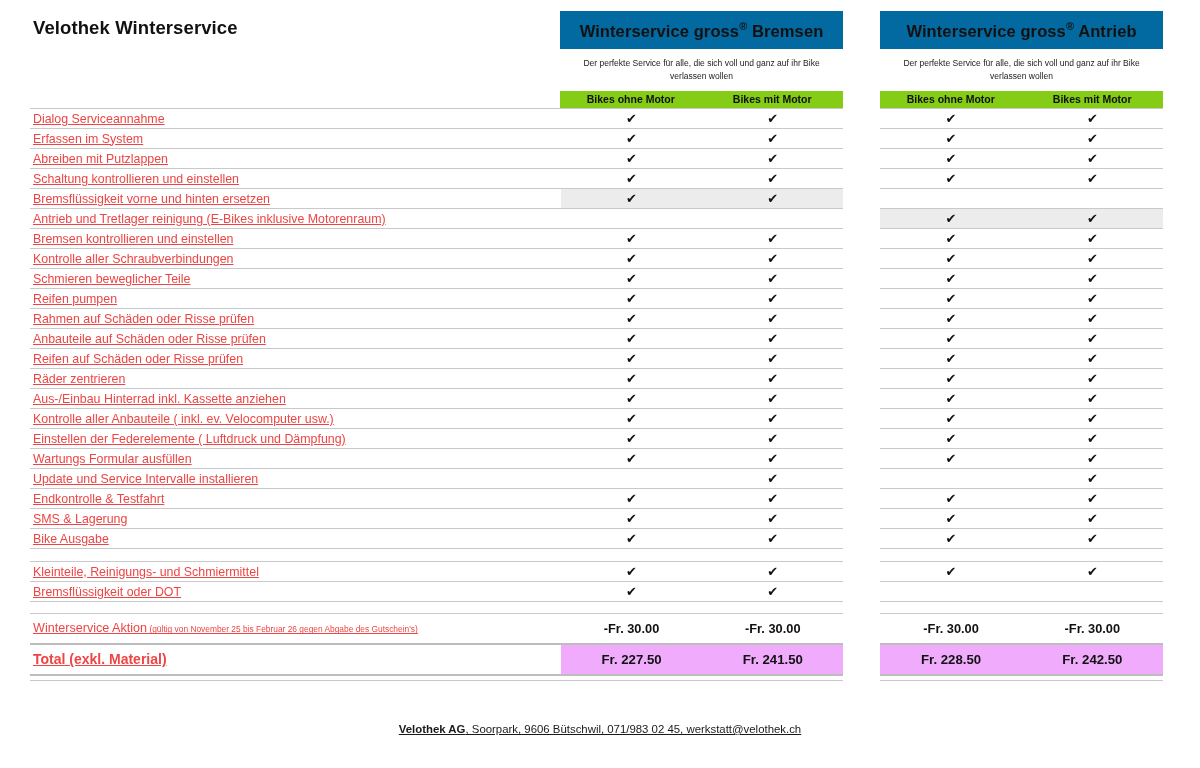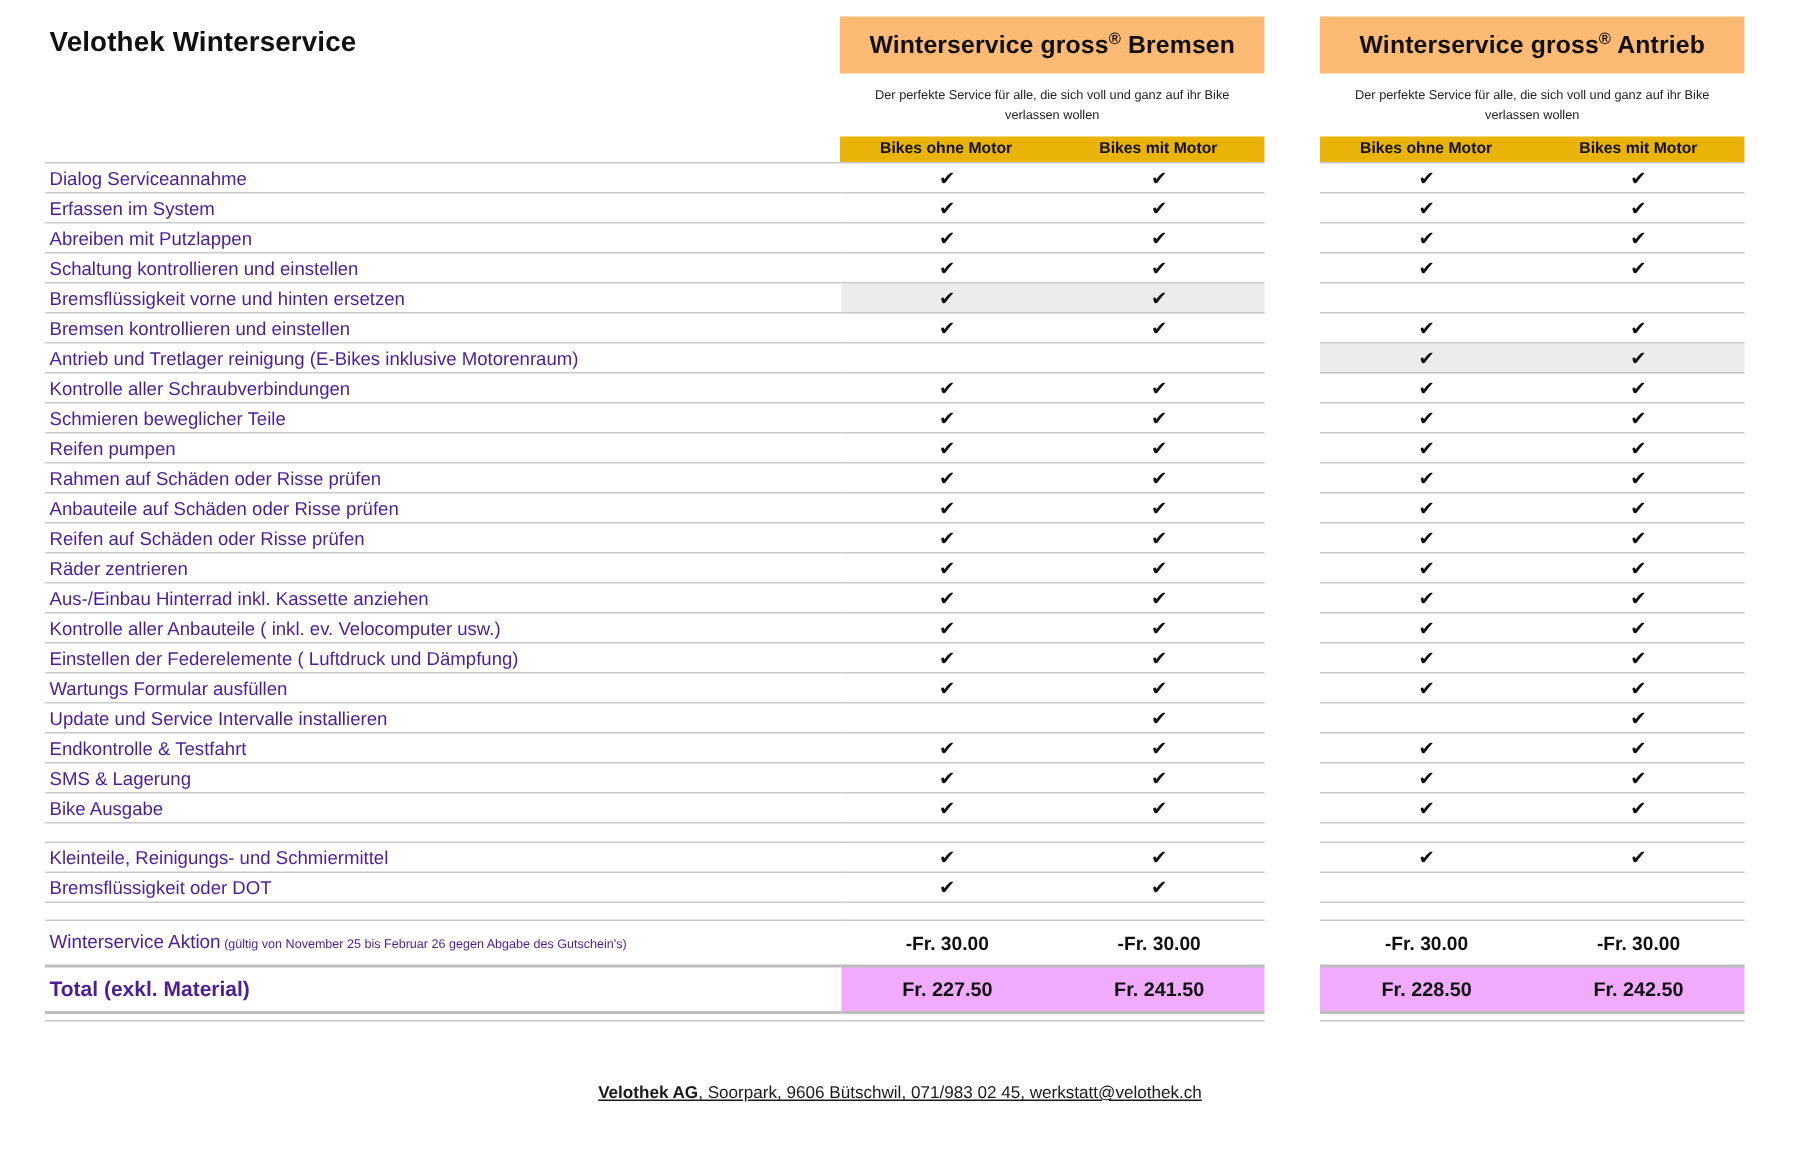--- a/index.html
+++ b/index.html
@@ -22,21 +22,21 @@
     font-weight: bold;
     letter-spacing: .1px;
     color: #111;
   }
 
   
   .pkg-head {
     position: absolute;
     top: 11px;
     height: 38px;
-    background: #fdba74;
+    background: #0369a1;
     display: flex;
     align-items: center;
     justify-content: center;
   }
   .pkg-head .pkg-title {
     font-size: 16.5px;
     font-weight: bold;
     color: #111;
     letter-spacing: .1px;
   }
@@ -49,21 +49,21 @@
     line-height: 13px;
     text-align: center;
     color: #222;
     padding: 0 18px;
   }
 
   .pkg-colhead {
     position: absolute;
     top: 91px;
     height: 17px;
-    background: #eab308;
+    background: #84cc16;
     display: flex;
   }
   .pkg-colhead .ch {
     flex: 1 1 50%;
     text-align: center;
     font-size: 10.5px;
     font-weight: bold;
     color: #111;
     line-height: 17px;
   }
@@ -87,21 +87,22 @@
     height: 20px;
     border-top: 1px solid #c9c9c9;
     border-bottom: 1px solid #c9c9c9;
     font-size: 12.4px;
     vertical-align: middle;
   }
   .tbl td.lbl {
     width: 530px;
     padding-left: 3px;
     white-space: nowrap;
-    color: #4c1d95;
+    color: #ef4444;
+    text-decoration: underline;
   }
   .tbl td.gap { width: 37px; border-color: transparent; }
   .tbl td.chk {
     width: 141px;
     text-align: center;
     font-size: 12px;
     color: #111;
   }
   .tbl td.chk .tick { font-size: 13px; line-height: 1; }
 
@@ -211,34 +212,34 @@
         </tr>
         <tr>
           <td class="lbl"><span>Bremsflüssigkeit vorne und hinten ersetzen</span></td>
           <td class="chk shaded"><span class="tick">✔</span></td>
           <td class="chk shaded"><span class="tick">✔</span></td>
           <td class="gap"></td>
           <td class="chk"></td>
           <td class="chk"></td>
         </tr>
         <tr>
-          <td class="lbl"><span>Bremsen kontrollieren und einstellen</span></td>
-          <td class="chk"><span class="tick">✔</span></td>
-          <td class="chk"><span class="tick">✔</span></td>
-          <td class="gap"></td>
-          <td class="chk"><span class="tick">✔</span></td>
-          <td class="chk"><span class="tick">✔</span></td>
-        </tr>
-        <tr>
           <td class="lbl"><span>Antrieb und Tretlager reinigung (E-Bikes inklusive Motorenraum)</span></td>
           <td class="chk"></td>
           <td class="chk"></td>
           <td class="gap"></td>
           <td class="chk shaded"><span class="tick">✔</span></td>
           <td class="chk shaded"><span class="tick">✔</span></td>
+        </tr>
+        <tr>
+          <td class="lbl"><span>Bremsen kontrollieren und einstellen</span></td>
+          <td class="chk"><span class="tick">✔</span></td>
+          <td class="chk"><span class="tick">✔</span></td>
+          <td class="gap"></td>
+          <td class="chk"><span class="tick">✔</span></td>
+          <td class="chk"><span class="tick">✔</span></td>
         </tr>
         <tr>
           <td class="lbl"><span>Kontrolle aller Schraubverbindungen</span></td>
           <td class="chk"><span class="tick">✔</span></td>
           <td class="chk"><span class="tick">✔</span></td>
           <td class="gap"></td>
           <td class="chk"><span class="tick">✔</span></td>
           <td class="chk"><span class="tick">✔</span></td>
         </tr>
         <tr>

